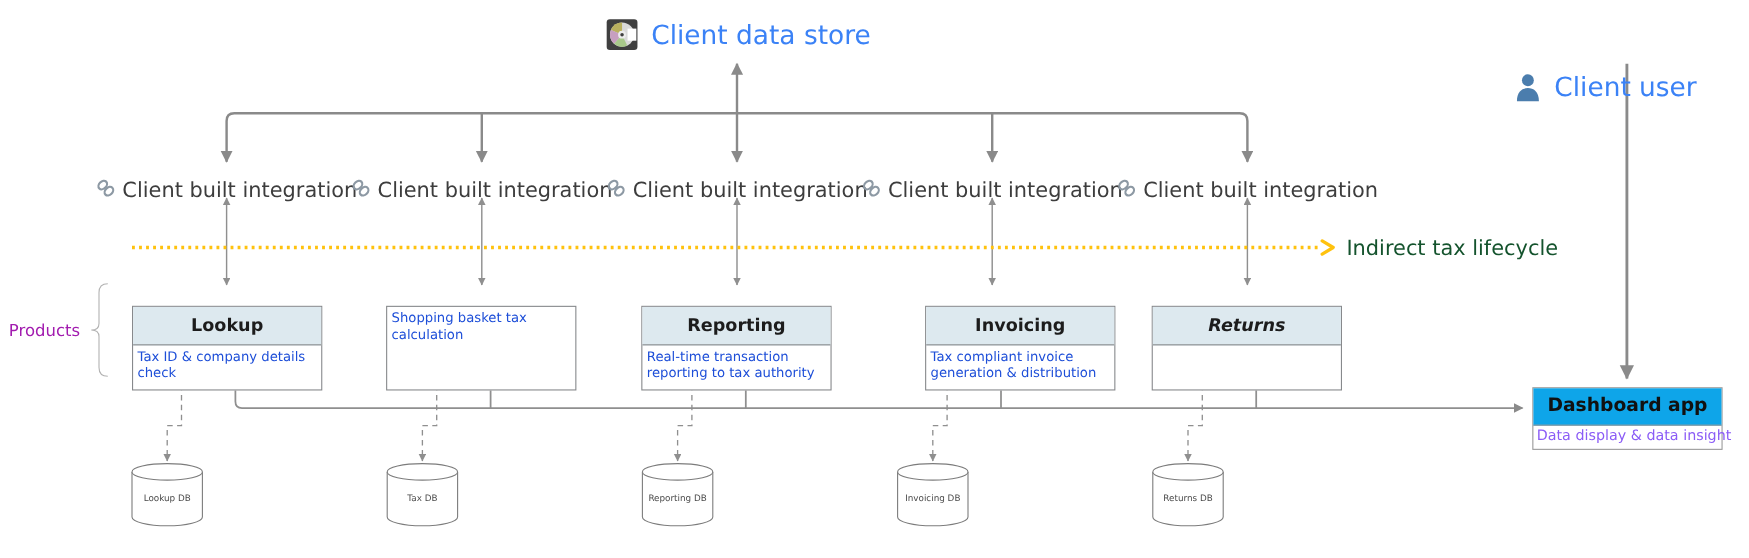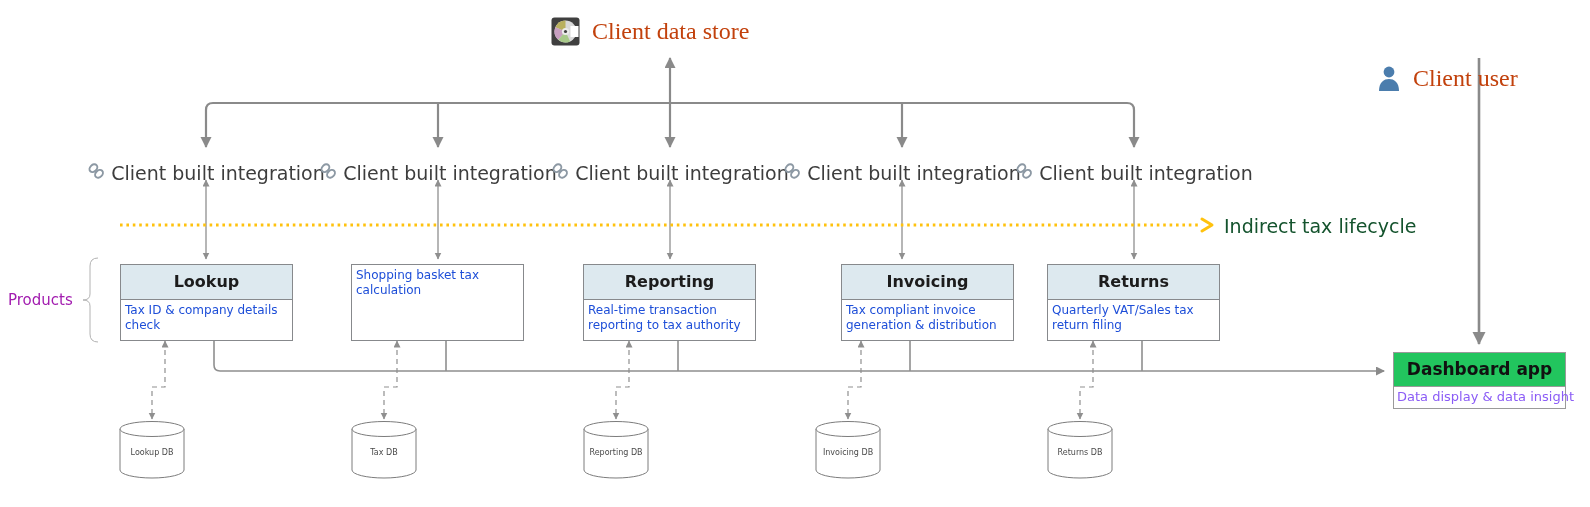--- a/index.html
+++ b/index.html
@@ -5,43 +5,43 @@
   html,body { margin:0; padding:0; background:#ffffff; }
   .canvas {
     position:relative; width:1590px; height:507px; background:#ffffff;
     font-family:"DejaVu Sans","Liberation Sans",sans-serif; color:#2b2b2b;
     overflow:hidden;
   }
   svg.layer { position:absolute; left:0; top:0; }
 
   
   .big-title { position:absolute; display:flex; align-items:center; gap:12px;
-    font-size:24px; color:#c2410c; white-space:nowrap;font-family:Liberation Serif, serif; }
+    font-size:24px; color:#3b82f6; white-space:nowrap; }
   .big-title .ticon { flex:0 0 auto; display:block; }
 
   
   .integration { position:absolute; top:162px; transform:translateX(-50%);
     display:flex; align-items:flex-start; gap:6px; white-space:nowrap;
     font-size:19px; color:#3d3d3d; }
 
   
   .group-label { position:absolute; left:8px; top:291px; font-size:15px; color:#a21caf; }
 
   
-  .pbox { position:absolute; top:264px; width:173px; height:77px; box-sizing:border-box;
+  .pbox { position:absolute; top:278px; width:173px; height:77px; box-sizing:border-box;
     border:1px solid #87898c; background:#ffffff; }
   .pbox-header { height:34px; line-height:34px; text-align:center; font-weight:bold;
     font-size:16px; background:#dde9ef; border-bottom:1px solid #87898c; color:#1c1c1c; }
   .pbox-body { padding:3px 4px 0 4px; font-size:12px; line-height:15px; color:#1d4ed8; }
 
   
   .dash { position:absolute; left:1393px; top:352px; width:173px; height:57px;
     box-sizing:border-box; border:1px solid #9a9a9a; background:#ffffff; }
   .dash-header { height:33px; line-height:33px; text-align:center; font-weight:bold;
-    font-size:17px; background:#22c55e; border-bottom:1px solid #9a9a9a; color:#111; }
+    font-size:17px; background:#0ea5e9; border-bottom:1px solid #9a9a9a; color:#111; }
   .dash-body { padding:2px 3px 0 3px; font-size:13px; color:#8b5cf6; white-space:nowrap; }
 
   
   .lifecycle { position:absolute; left:1224px; top:215px; font-size:19px;
     color:#14532d; white-space:nowrap; }
 
   .db-label { font-family:"DejaVu Sans","Liberation Sans",sans-serif; font-size:8px; fill:#4a4a4a; }
 </style>
 </head>
 <body>
@@ -221,23 +221,22 @@
     <div class="pbox-body">Shopping basket tax calculation</div>
   </div>
   <div class="pbox" style="left:583px;">
     <div class="pbox-header">Reporting</div>
     <div class="pbox-body">Real-time transaction reporting to tax authority</div>
   </div>
   <div class="pbox" style="left:815px;margin-left:26px;">
     <div class="pbox-header">Invoicing</div>
     <div class="pbox-body">Tax compliant invoice generation &amp; distribution</div>
   </div>
-  <div class="pbox" style="left:1047px;">
+  <div class="pbox" style="left:1047px;font-style:italic;">
     <div class="pbox-header">Returns</div>
-    <div class="pbox-body">Quarterly VAT/Sales tax return filing</div>
   </div>
 
   <div class="dash">
     <div class="dash-header">Dashboard app</div>
     <div class="dash-body">Data display &amp; data insight</div>
   </div>
 
 </div>
 
 </body></html>

